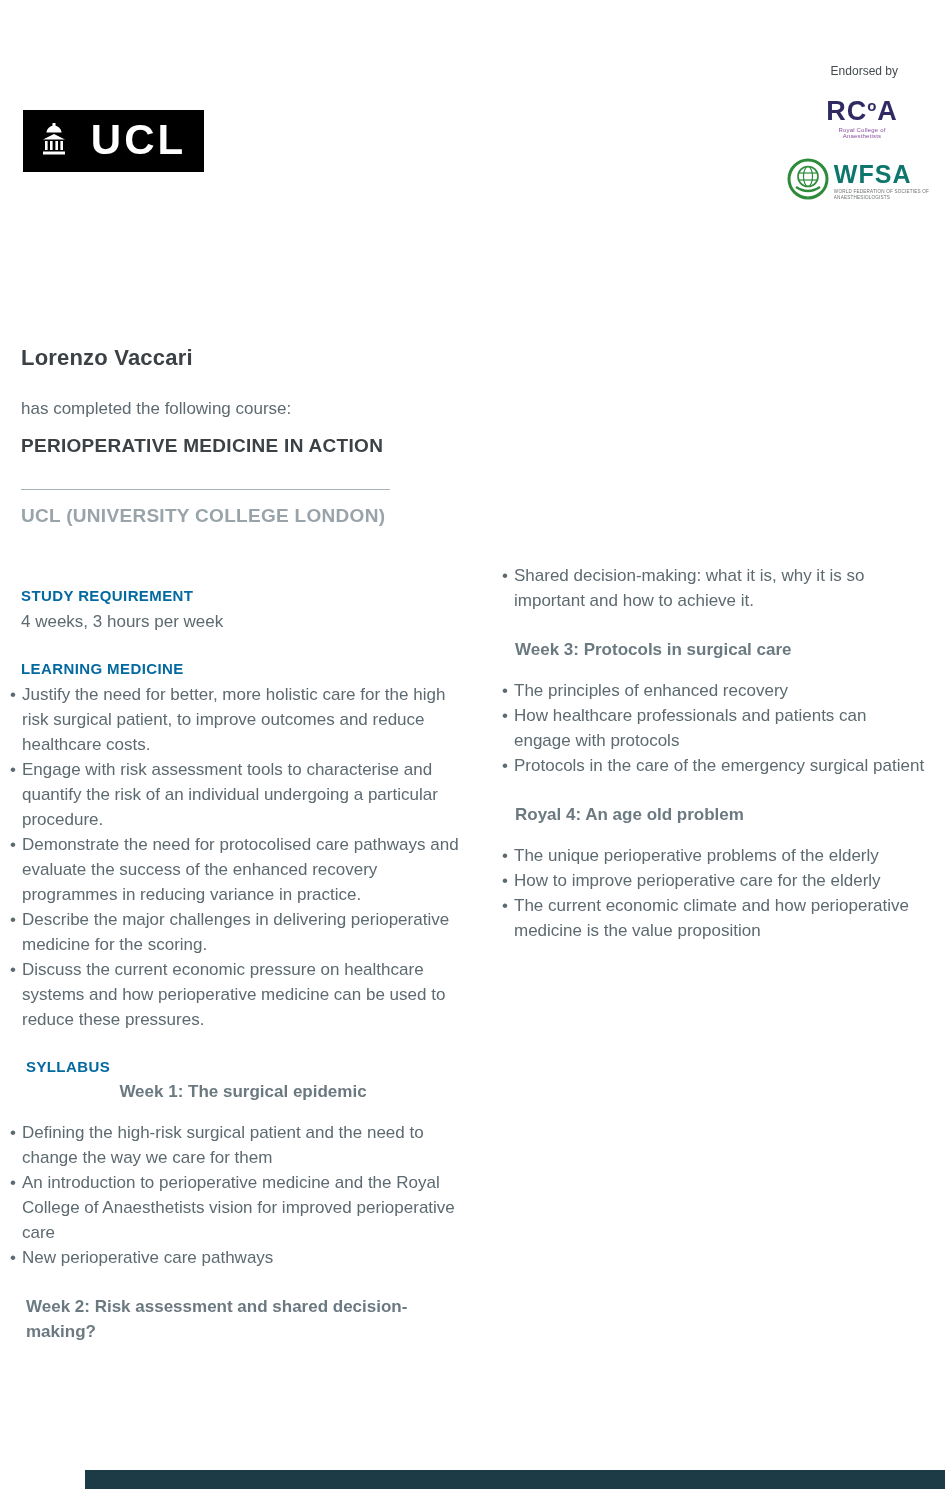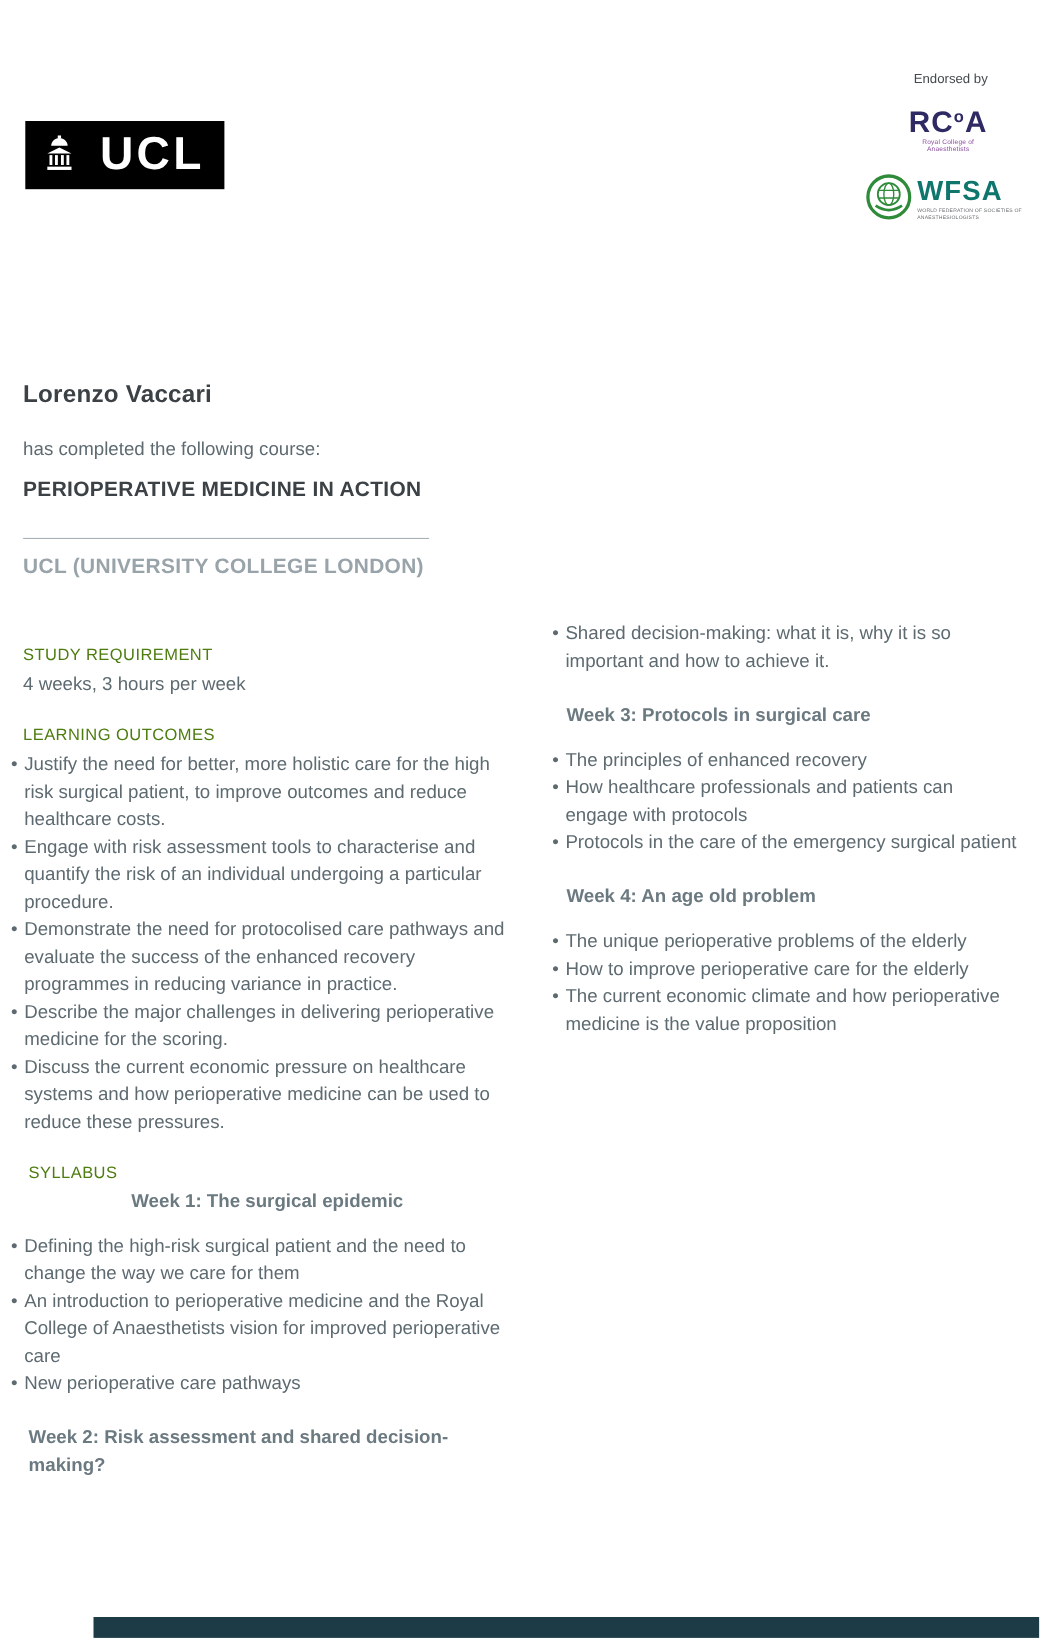--- a/index.html
+++ b/index.html
@@ -145,22 +145,22 @@
   }
   .col-left  { width: 439px; }
   .col-right { width: 426px; }
 
   .desc { margin-bottom: 0; }
 
   .section-heading {
     margin-top: 23px;
     margin-bottom: 3px;
     font-size: 15px;
-    font-weight: normal;
-    color: #4d7c0f;
+    font-weight: bold;
+    color: #0369a1;
     letter-spacing: 0.4px;
   }
   .syllabus-heading { margin-left: 5px; margin-bottom: 0; }
 
   .week {
     font-size: 17px;
     font-weight: bold;
     color: #6b7980;
     margin-top: 24px;
     margin-bottom: 16px;
@@ -247,21 +247,21 @@
   <h3 class="institution">UCL (UNIVERSITY COLLEGE LONDON)</h3>
   <div class="title-rule"></div>
 
   <div class="columns">
 
     <div class="col-left">
 
       <h4 class="section-heading">STUDY REQUIREMENT</h4>
       <p>4 weeks, 3 hours per week</p>
 
-      <h4 class="section-heading">LEARNING OUTCOMES</h4>
+      <h4 class="section-heading">LEARNING MEDICINE</h4>
       <ul class="bullets">
         <li>Justify the need for better, more holistic care for the high risk surgical patient, to improve outcomes and reduce healthcare costs.</li>
         <li>Engage with risk assessment tools to characterise and quantify the risk of an individual undergoing a particular procedure.</li>
         <li>Demonstrate the need for protocolised care pathways and evaluate the success of the enhanced recovery programmes in reducing variance in practice.</li>
         <li>Describe the major challenges in delivering perioperative medicine for the scoring.</li>
         <li>Discuss the current economic pressure on healthcare systems and how perioperative medicine can be used to reduce these pressures.</li>
       </ul>
 
       <h4 class="section-heading syllabus-heading">SYLLABUS</h4>
       <h5 class="week first">Week 1: The surgical epidemic</h5>
@@ -279,21 +279,21 @@
         <li>Shared decision-making: what it is, why it is so important and how to achieve it.</li>
       </ul>
 
       <h5 class="week">Week 3: Protocols in surgical care</h5>
       <ul class="bullets">
         <li>The principles of enhanced recovery</li>
         <li>How healthcare professionals and patients can engage with protocols</li>
         <li>Protocols in the care of the emergency surgical patient</li>
       </ul>
 
-      <h5 class="week">Week 4: An age old problem</h5>
+      <h5 class="week">Royal 4: An age old problem</h5>
       <ul class="bullets">
         <li>The unique perioperative problems of the elderly</li>
         <li>How to improve perioperative care for the elderly</li>
         <li>The current economic climate and how perioperative medicine is the value proposition</li>
       </ul>
     </div>
 
   </div>
 
   <div class="footer-bar"></div>

